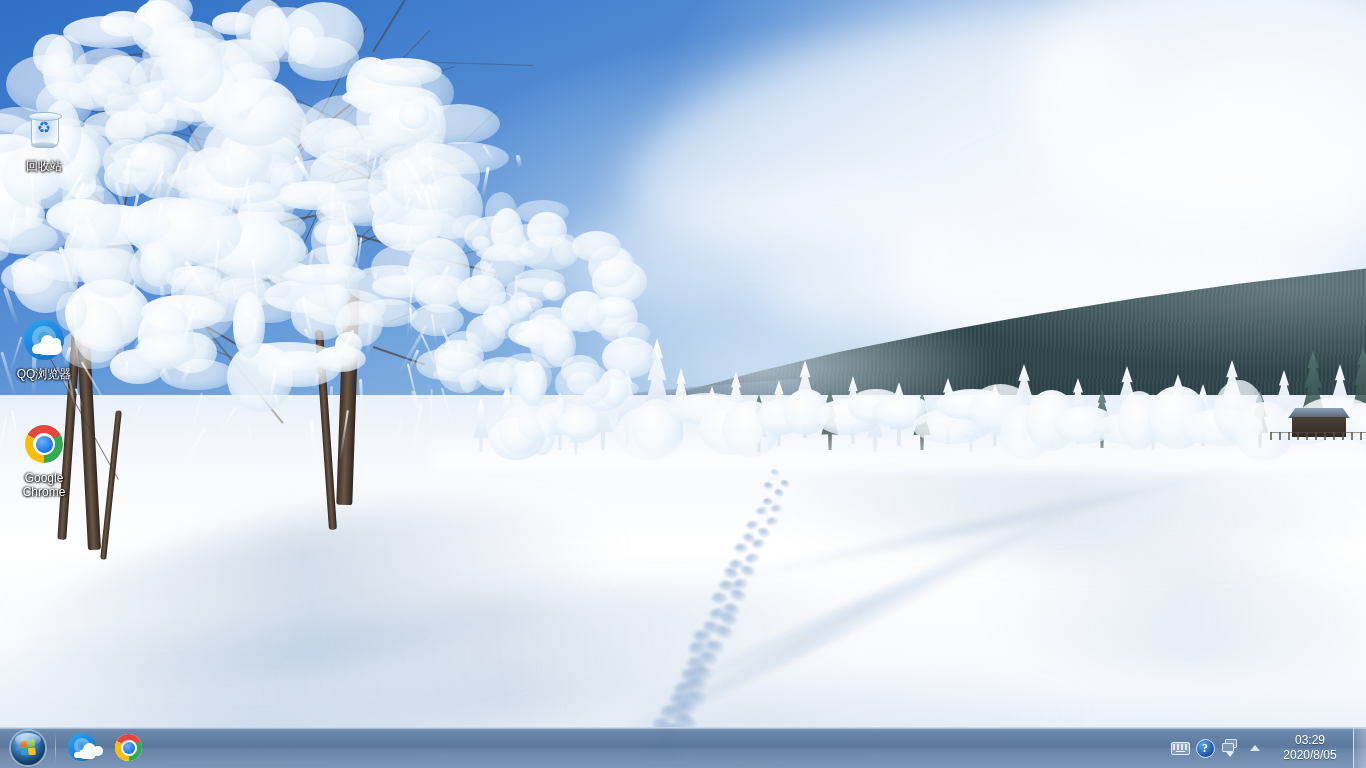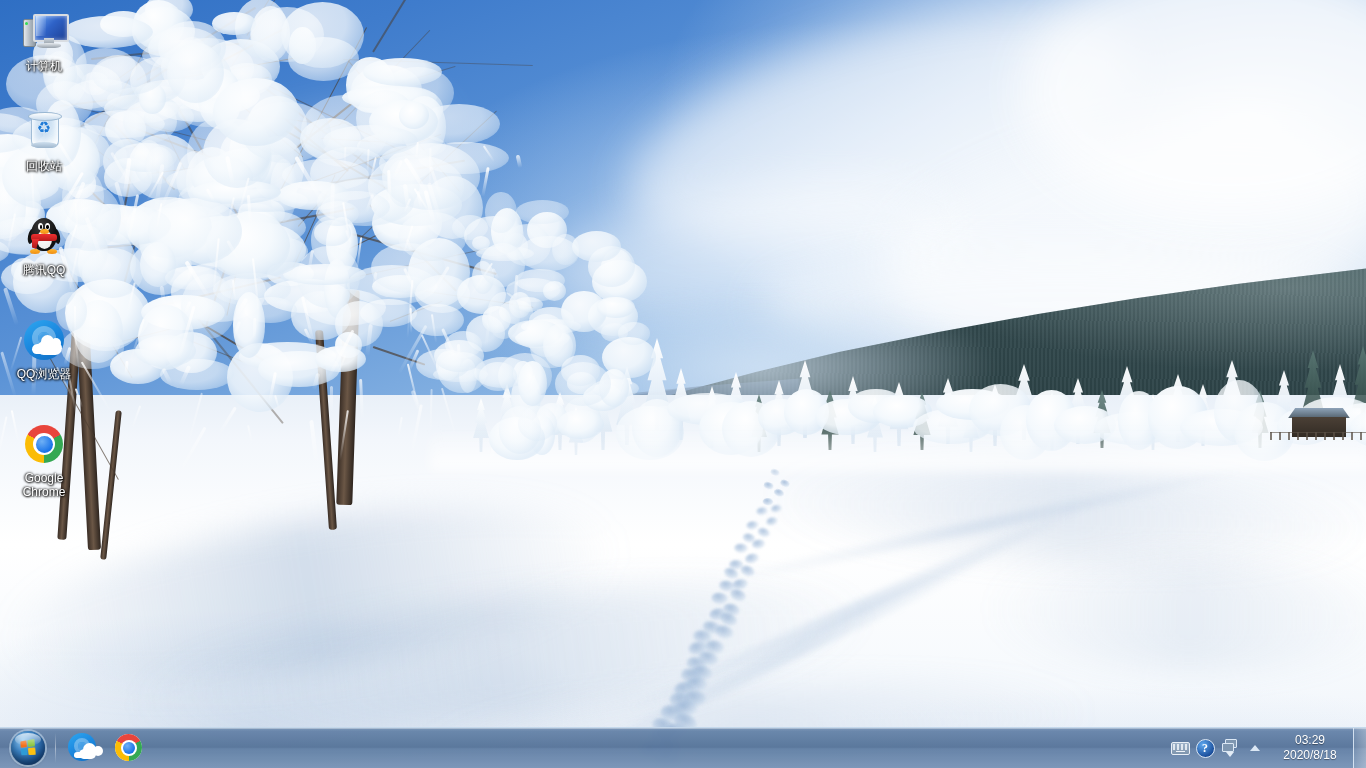--- a/index.html
+++ b/index.html
@@ -1040,60 +1040,31 @@
         <div class="frost-blob" style="left: 601.859px; top: 241.087px; width: 49.4698px; height: 30.7149px; opacity: 0.812271;"></div>
         <div class="frost-blob" style="left: 586.92px; top: 419.924px; width: 46.6075px; height: 29.5089px; opacity: 0.847904;"></div>
         <div class="frost-blob" style="left: 647.614px; top: 332.245px; width: 32.055px; height: 22.3126px; opacity: 0.543902;"></div>
         <div class="frost-blob" style="left: 626.848px; top: 307.052px; width: 38.5405px; height: 20.5643px; opacity: 0.920328;"></div>
         <div class="frost-blob" style="left: 547.899px; top: 370.646px; width: 28.7184px; height: 45.7765px; opacity: 0.923167;"></div>
       </div>
   </div>
 
   <div class="icon-layer">
 
-    <div class="desk-icon" style="left:6px; top:8px;">
-      <div class="glyph">
-        <div class="ic-tower"></div>
-          <div class="ic-tower-led"></div>
-        <div class="ic-monitor-screen"></div>
-        <div class="ic-monitor-glare"></div>
-        <div class="ic-monitor-stand"></div>
-        <div class="ic-monitor-base"></div>
-      </div>
-      <div class="label">计算机</div>
-    </div>
 
     <div class="desk-icon" style="left:6px; top:108px;">
       <div class="glyph">
         <div class="ic-bin"></div>
         <div class="ic-recycle">♻</div>
         <div class="ic-bin-rim"></div>
         <div class="ic-bin-bot"></div>
       </div>
       <div class="label">回收站</div>
     </div>
 
-    <div class="desk-icon" style="left:6px; top:212px;">
-      <div class="glyph">
-        <div class="qq-wing l"></div>
-          <div class="qq-wing r"></div>
-        <div class="qq-foot l"></div>
-          <div class="qq-foot r"></div>
-        <div class="qq-body"></div>
-        <div class="qq-belly"></div>
-        <div class="qq-eye l"></div>
-          <div class="qq-eye r"></div>
-        <div class="qq-pupil l"></div>
-          <div class="qq-pupil r"></div>
-        <div class="qq-beak"></div>
-        <div class="qq-scarf"></div>
-        <div class="qq-scarf-tail"></div>
-      </div>
-      <div class="label">腾讯QQ</div>
-    </div>
 
     <div class="desk-icon" style="left:6px; top:316px;">
       <div class="glyph">
         <div class="qqb-circle"></div>
         <div class="qqb-ring"></div>
         <div class="qqb-hole"></div>
         <div class="qqb-cloud"></div>
       </div>
       <div class="label">QQ浏览器</div>
     </div>
@@ -1167,19 +1138,19 @@
           <div class="tray-caret" style="margin-top:-2px;"></div>
         </div>
 
         <div class="tray-btn">
           <div class="tray-up"></div>
         </div>
       </div>
 
       <div class="clock">
         <div>03:29</div>
-        <div>2020/8/18</div>
+        <div>2020/8/05</div>
       </div>
 
       <div class="show-desktop"></div>
     </div>
   </div>
 </div>
 
 </body></html>

